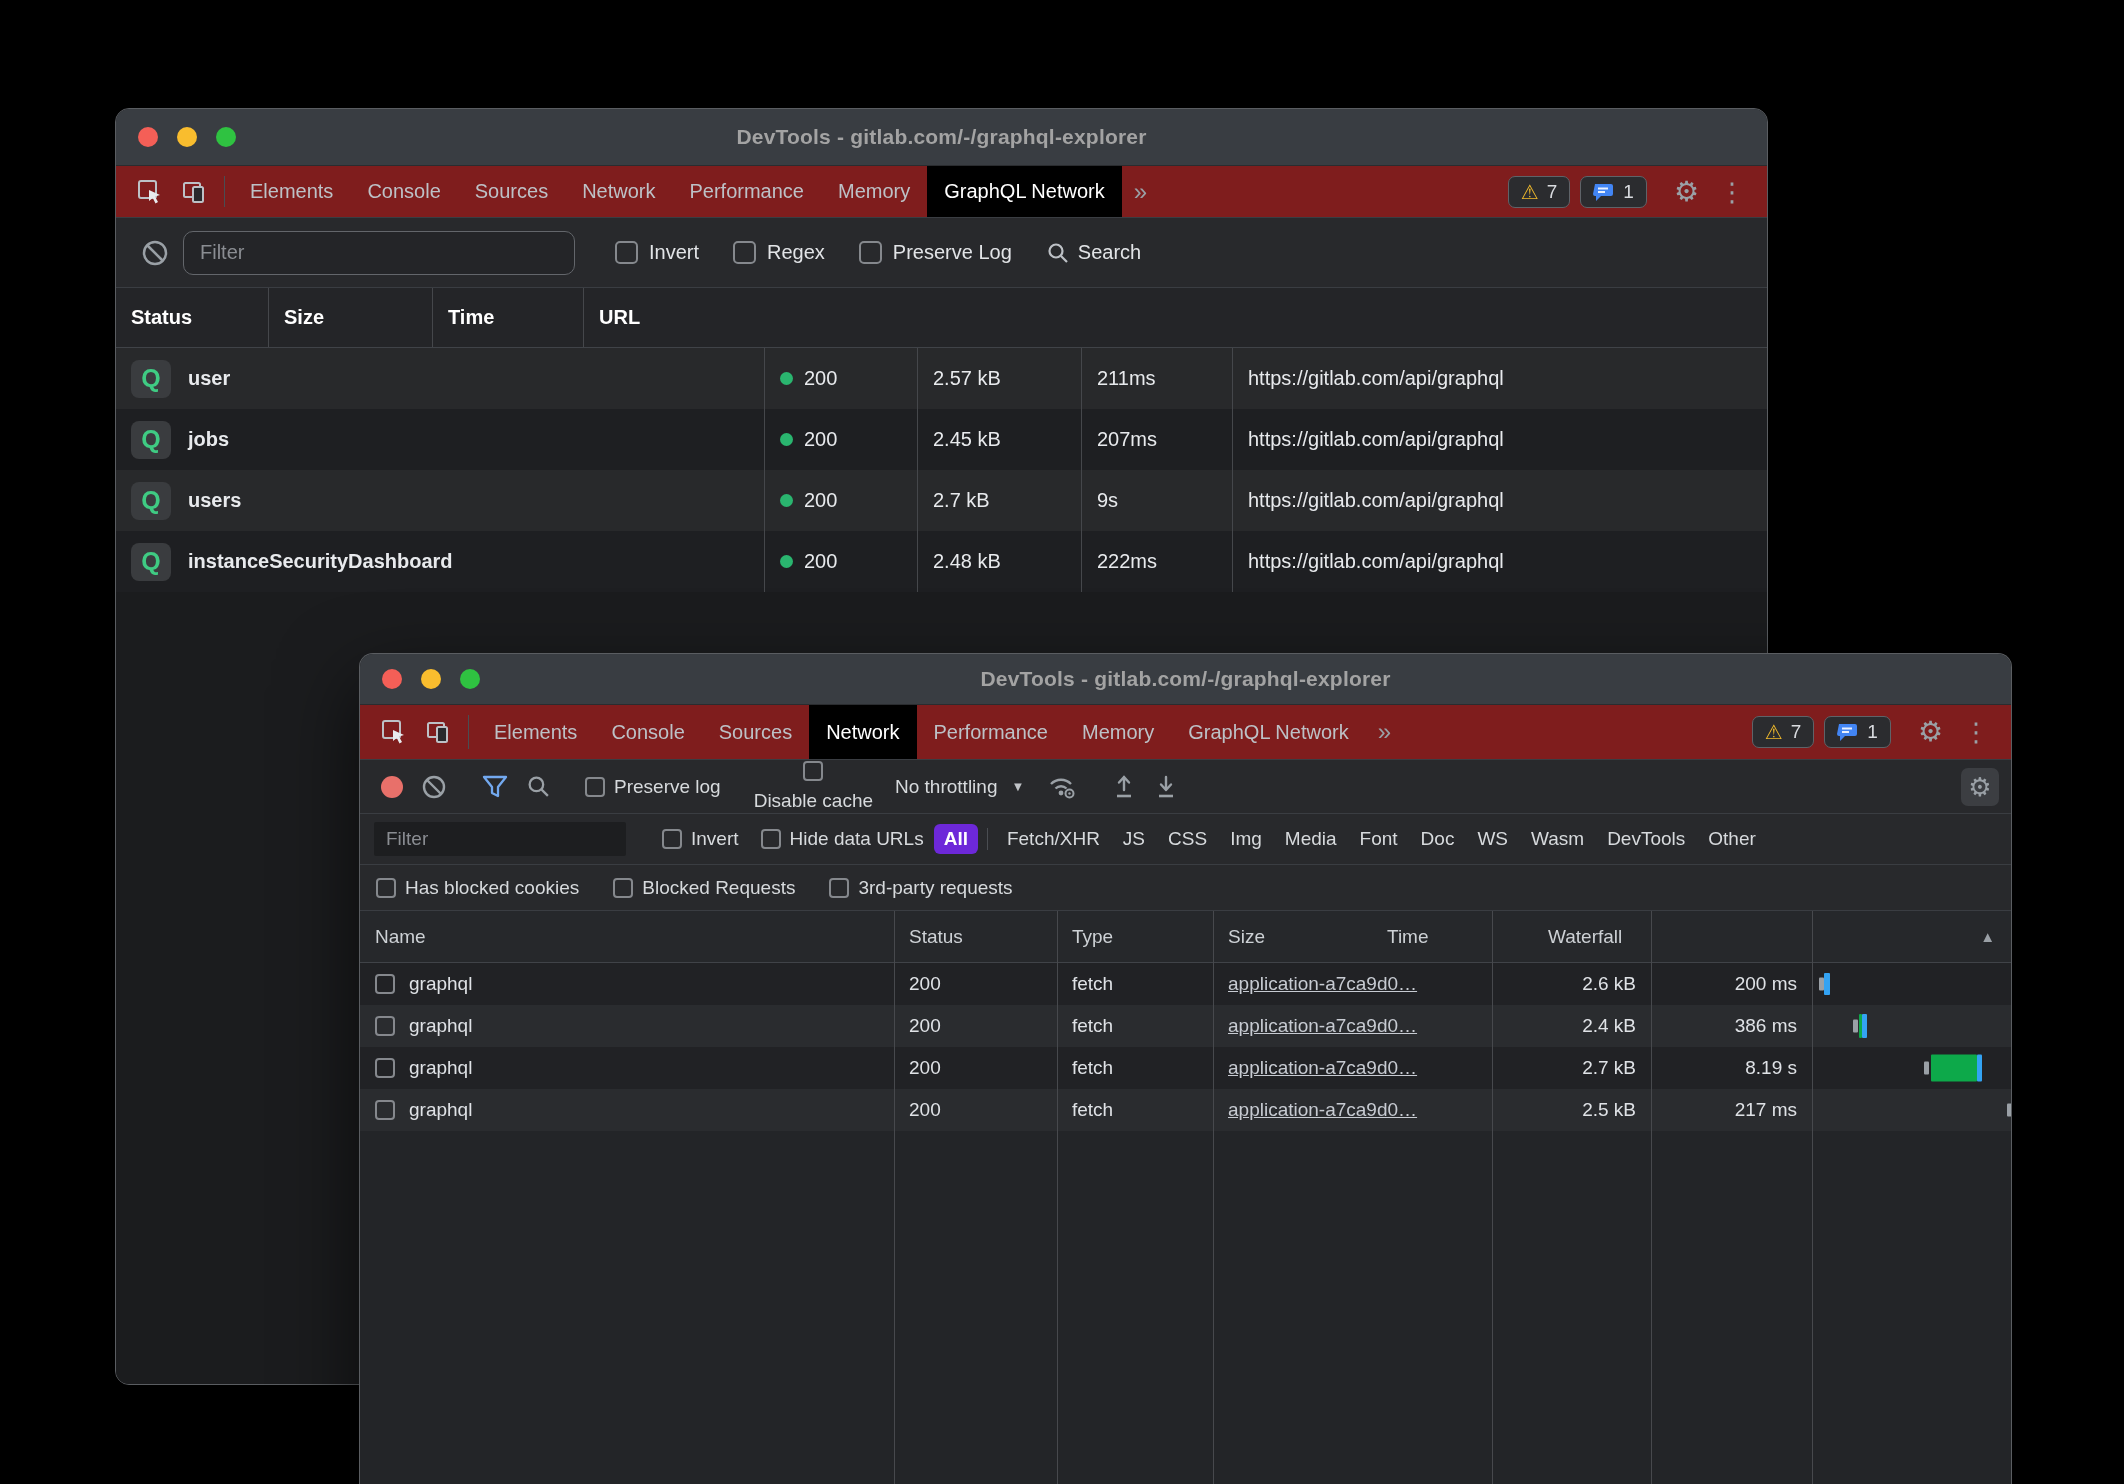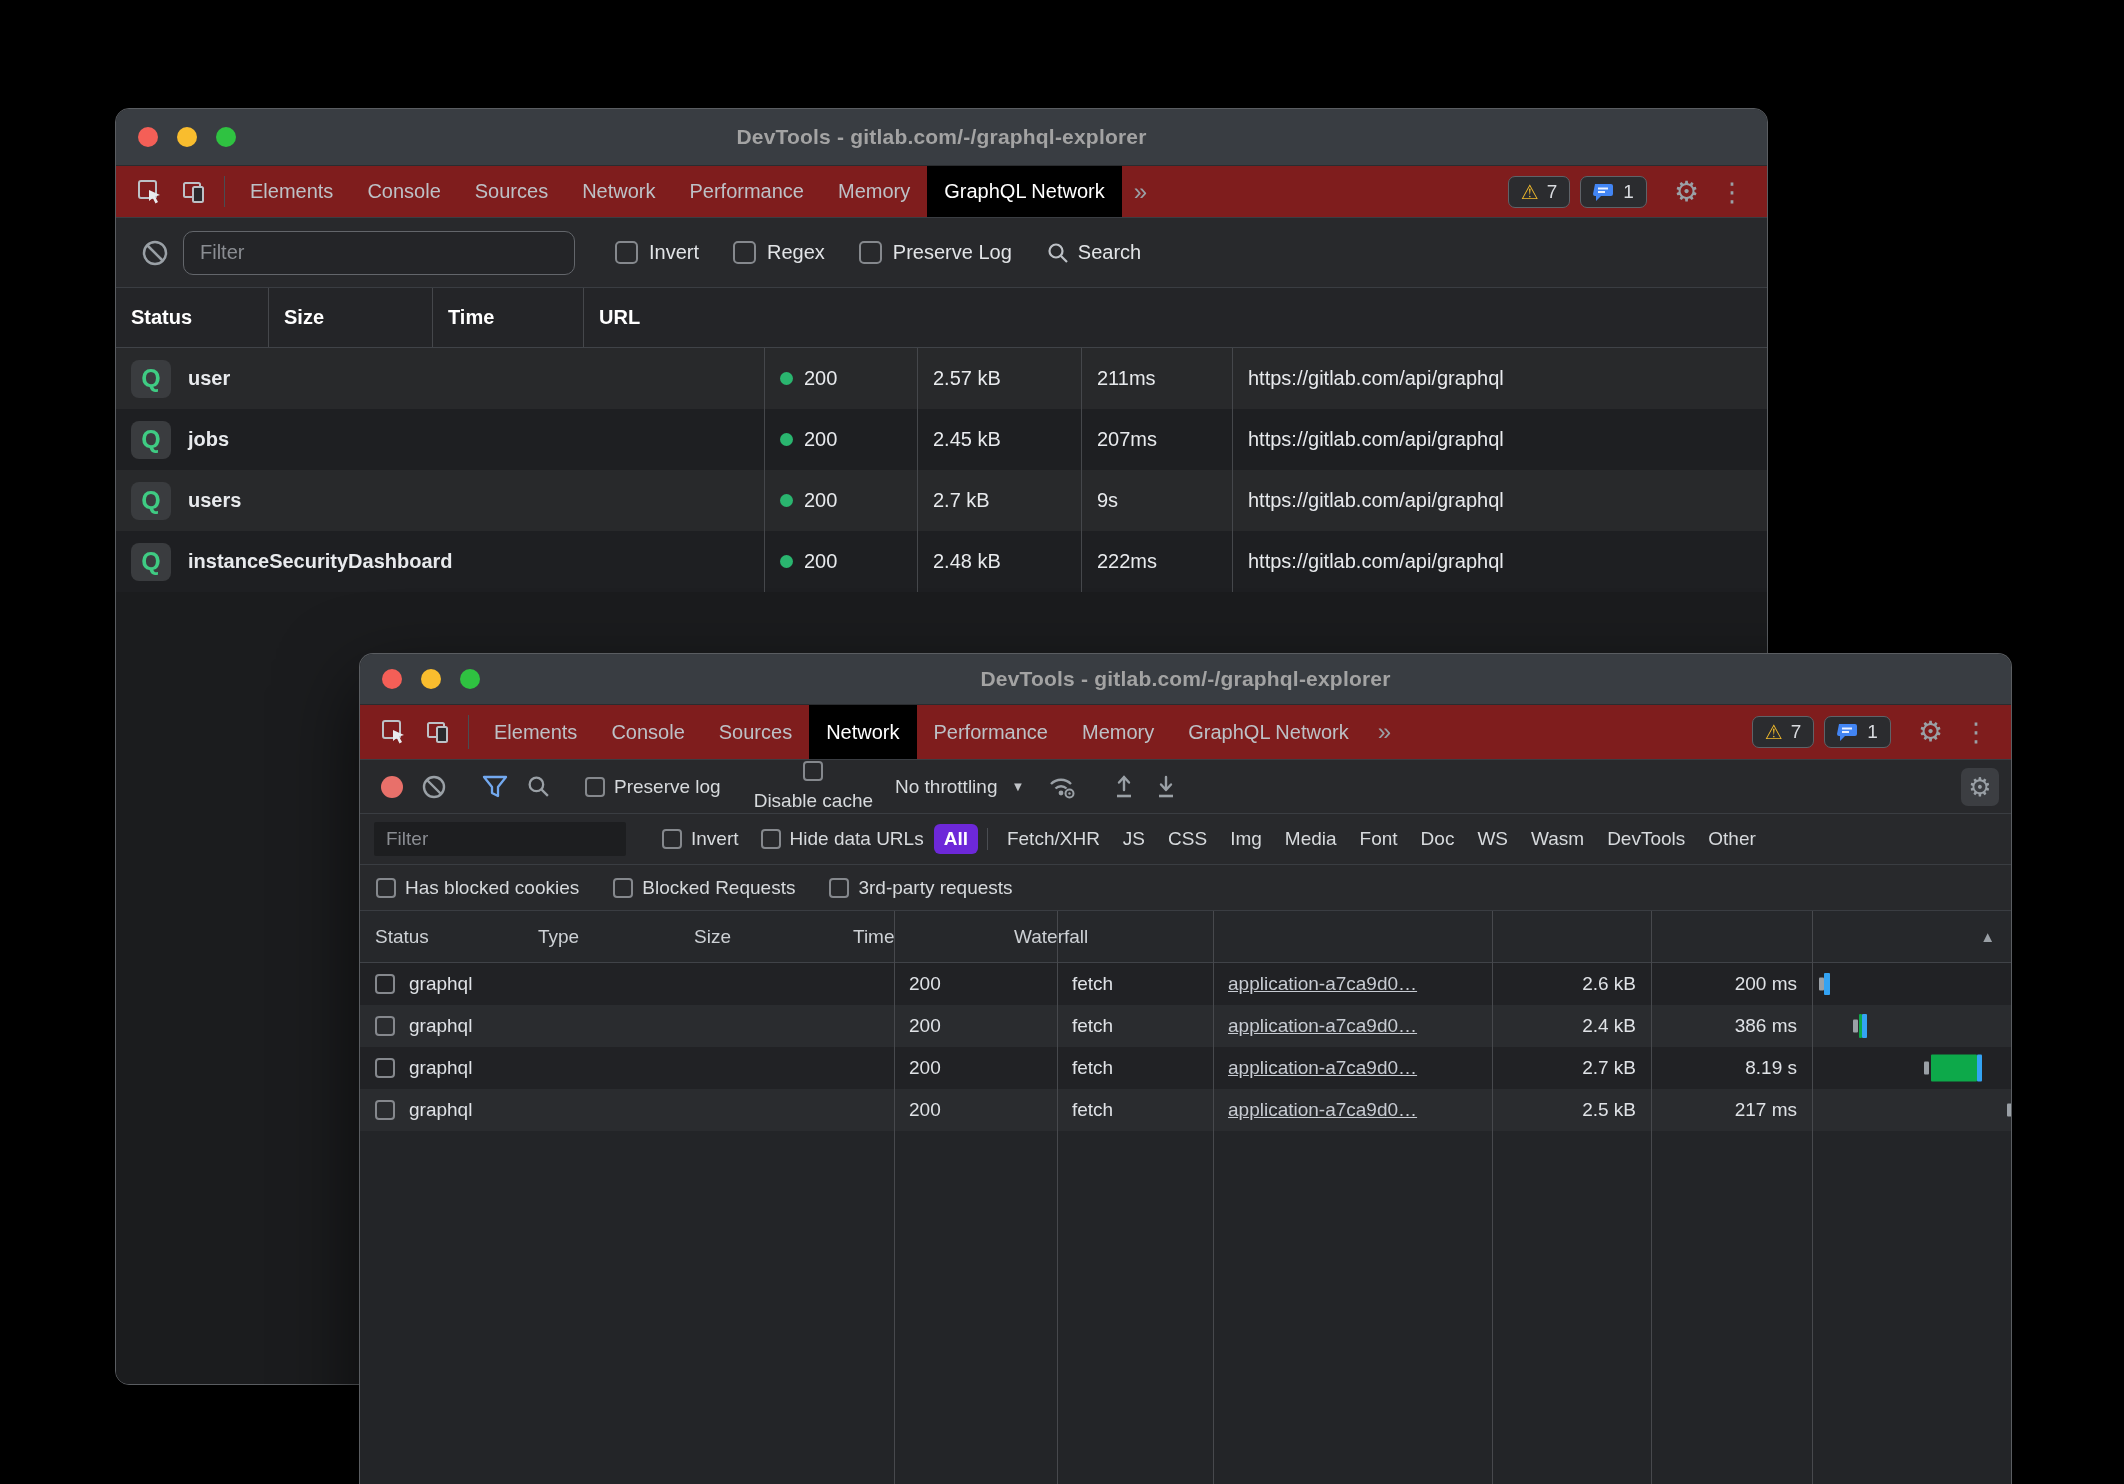--- a/index.html
+++ b/index.html
@@ -422,20 +422,21 @@
 
   <div class="fgrid">
     <span class="gridline" style="left:534px;"></span>
     <span class="gridline" style="left:697px;"></span>
     <span class="gridline" style="left:853px;"></span>
     <span class="gridline" style="left:1132px;"></span>
     <span class="gridline" style="left:1291px;"></span>
     <span class="gridline" style="left:1452px;"></span>
 
     <div class="fgrid-header">
+      <div class="fcell f-name">Name</div>
       <div class="fcell f-st">Status</div>
       <div class="fcell f-ty">Type</div>
       <div class="fcell f-sz">Size</div>
       <div class="fcell f-tm">Time</div>
       <div class="fcell f-wf hdr-wf">
         <span>Waterfall</span>
         <span class="sort-arrow">▲</span>
       </div>
     </div>
 

